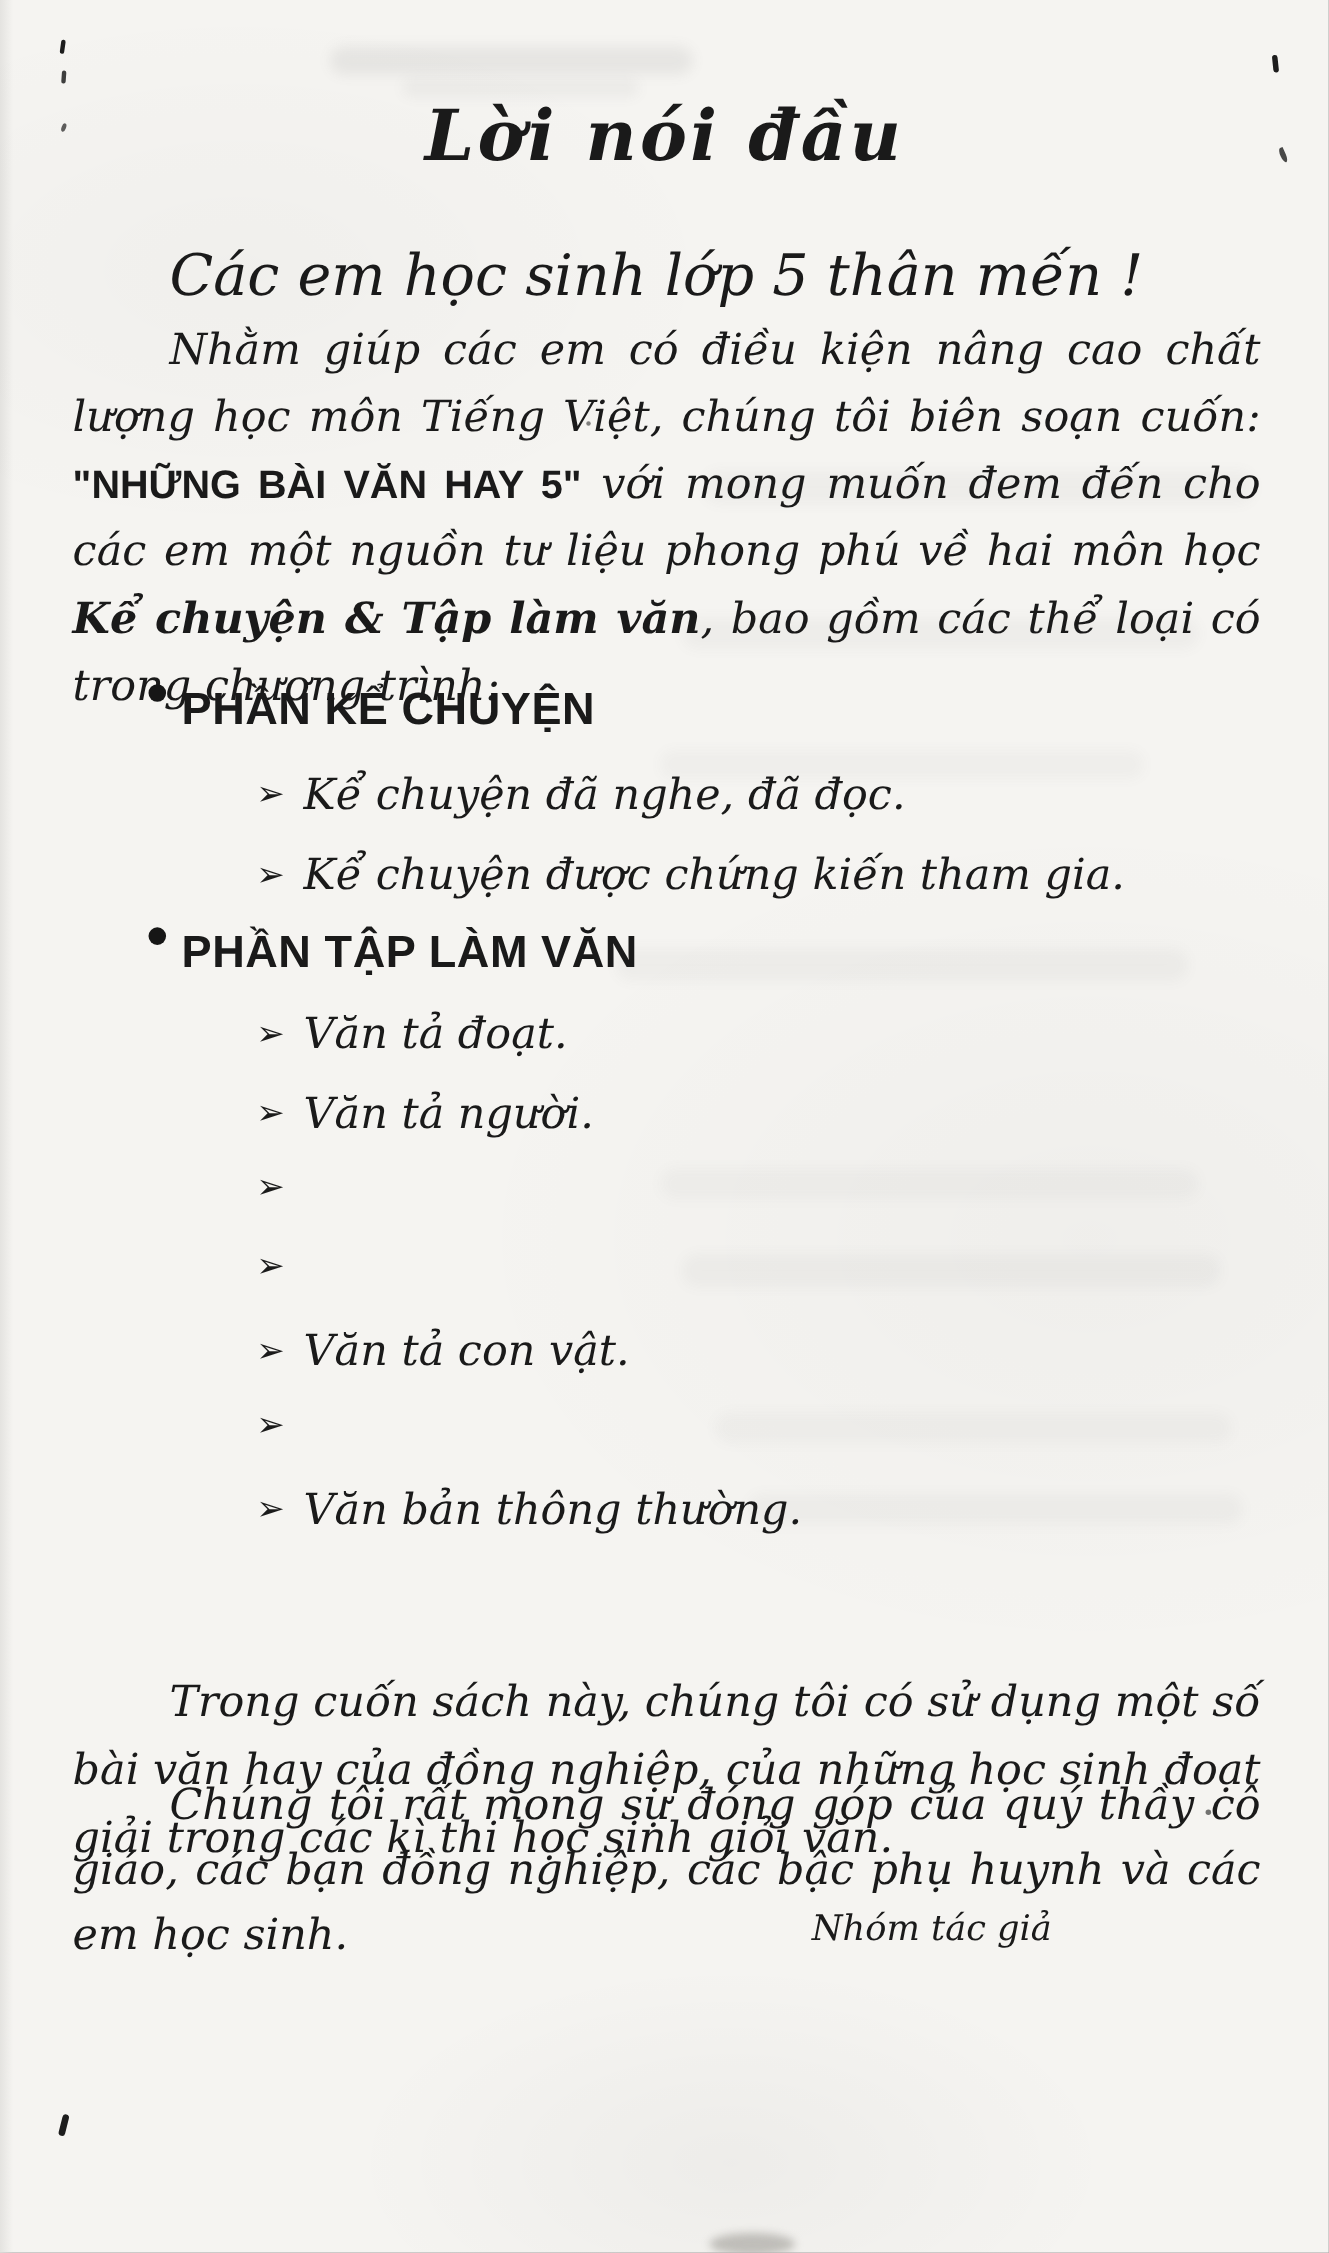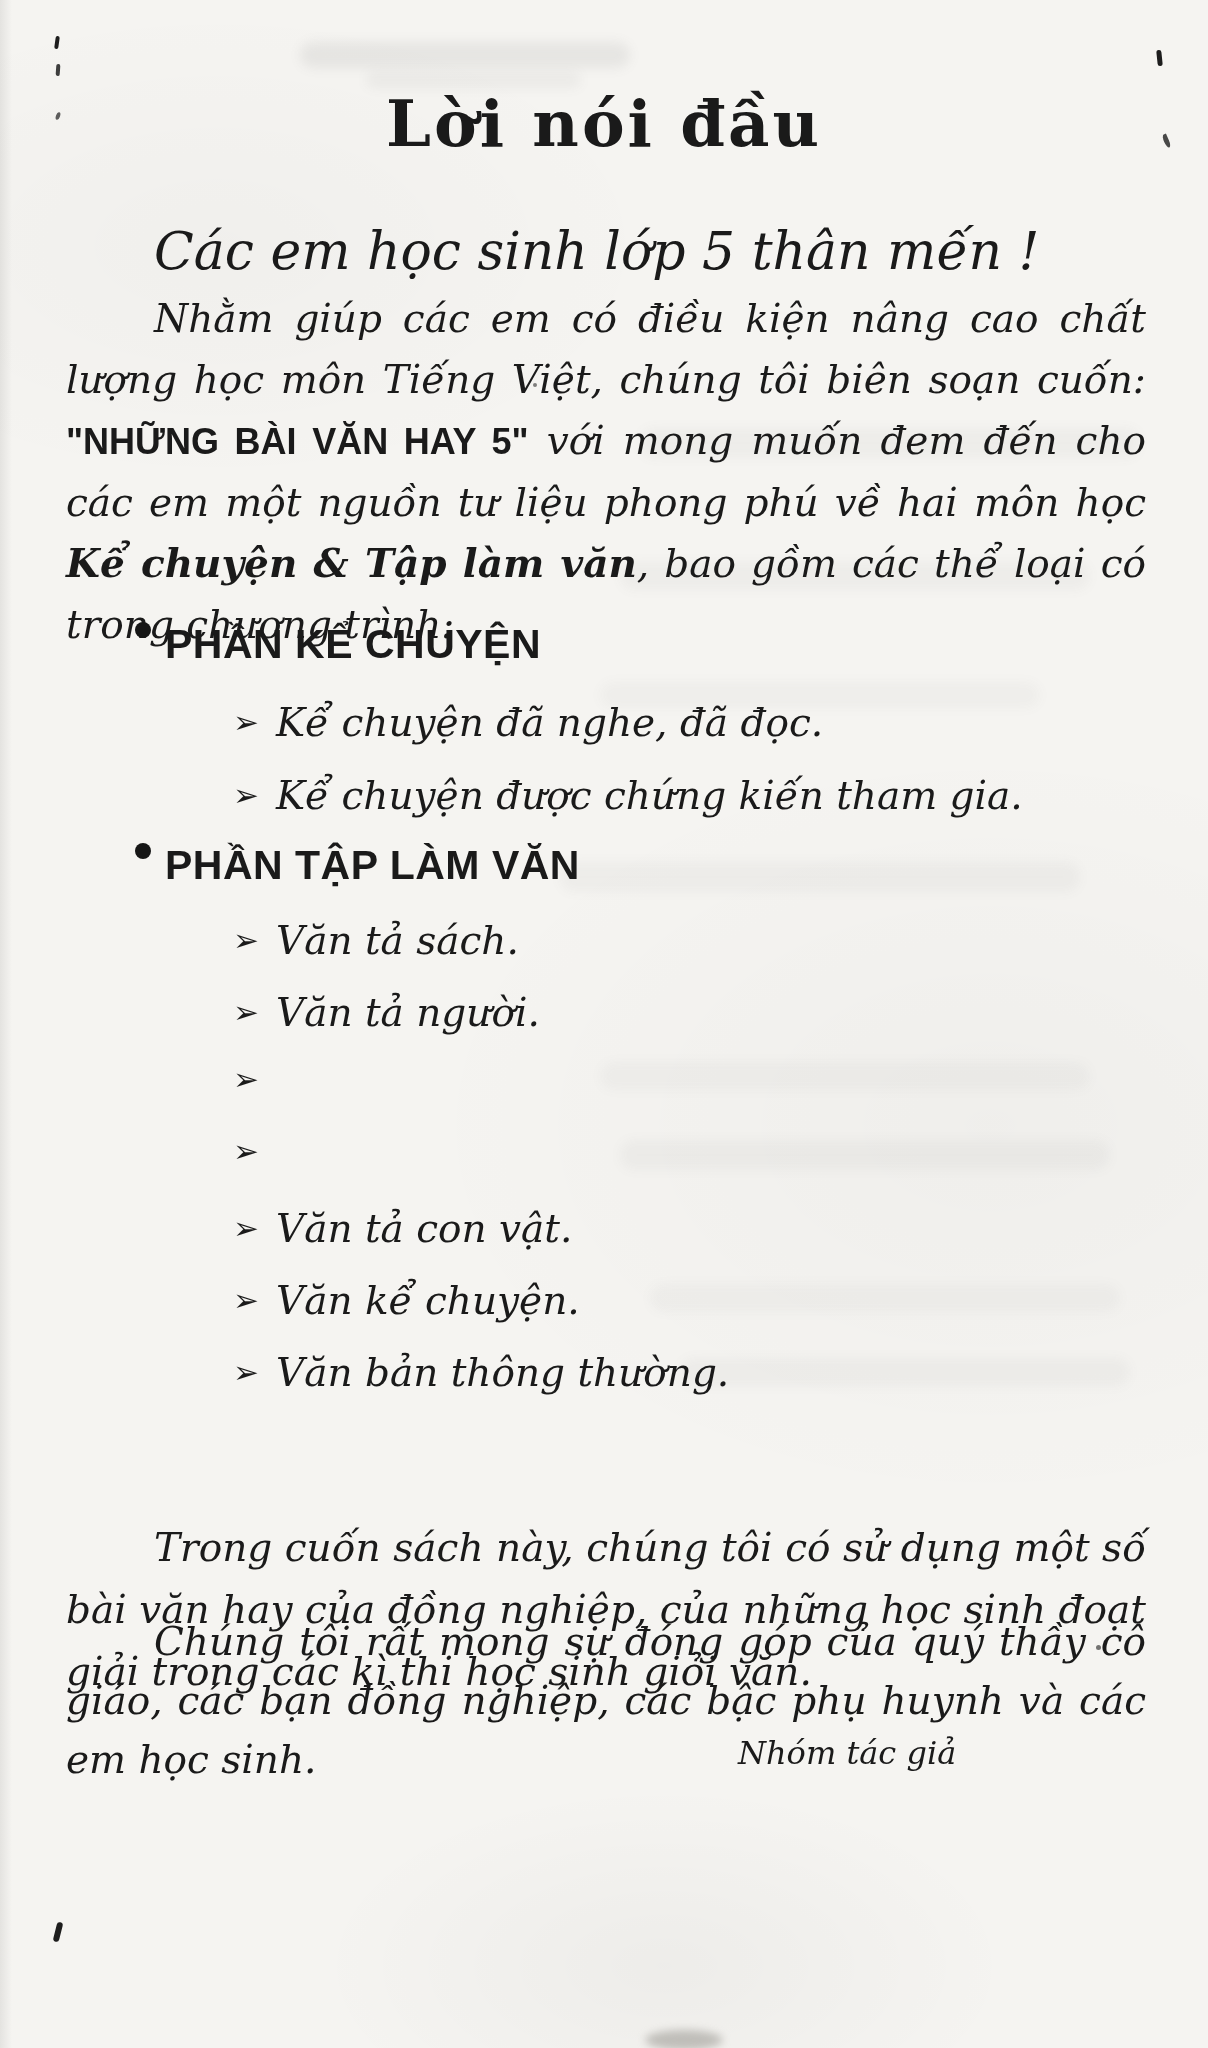--- a/index.html
+++ b/index.html
@@ -14,21 +14,21 @@
       radial-gradient(ellipse 700px 380px at 18% 12%, rgba(0,0,0,0.018), transparent 65%),
       radial-gradient(ellipse 900px 600px at 82% 55%, rgba(0,0,0,0.022), transparent 65%),
       radial-gradient(ellipse 500px 260px at 55% 96%, rgba(0,0,0,0.03), transparent 70%),
       linear-gradient(90deg, #e4e3e0 0px, rgba(228,227,224,0) 12px),
       #f5f4f1;
   }
   
   .title{
     position:absolute;top:84px;left:0;width:1208px;
     text-align:center;
-    font-weight:bold;
+    font-style:italic;font-weight:bold;
     font-size:64px;line-height:1.25;letter-spacing:3px;
     margin:0;
   }
   .greeting{
     position:absolute;top:218px;left:154px;margin:0;
     font-style:italic;font-size:52px;line-height:1.3;
   }
   .para{
     position:absolute;left:66px;width:1080px;margin:0;
     font-style:italic;font-size:39px;line-height:61px;
@@ -141,39 +141,38 @@
     <span>Kể chuyện được chứng kiến tham gia.</span>
   </div>
 
   <div class="section-row sec2">
     <span class="dot"></span>
     <span class="section-label">PHẦN TẬP LÀM VĂN</span>
   </div>
 
   <div class="arrow-item b1">
     <span class="arrow">➢</span>
-    <span>Văn tả sách.</span>
+    <span>Văn tả đoạt.</span>
   </div>
   <div class="arrow-item b2">
     <span class="arrow">➢</span>
     <span>Văn tả người.</span>
   </div>
   <div class="arrow-item b3">
     <span class="arrow">➢</span>
   </div>
   <div class="arrow-item b4">
     <span class="arrow">➢</span>
   </div>
   <div class="arrow-item b5">
     <span class="arrow">➢</span>
     <span>Văn tả con vật.</span>
   </div>
   <div class="arrow-item b6">
     <span class="arrow">➢</span>
-    <span>Văn kể chuyện.</span>
   </div>
   <div class="arrow-item b7">
     <span class="arrow">➢</span>
     <span>Văn bản thông thường.</span>
   </div>
 
   <p class="para para2">Trong cuốn sách này, chúng tôi có sử dụng một số bài văn hay của đồng nghiệp, của những học sinh đoạt giải trong các kì thi học sinh giỏi văn.</p>
   <p class="para para3">Chúng tôi rất mong sự đóng góp của quý thầy cô giáo, các bạn đồng nghiệp, các bậc phụ huynh và các em học sinh.</p>
 
   <p class="signature">Nhóm tác giả</p>

